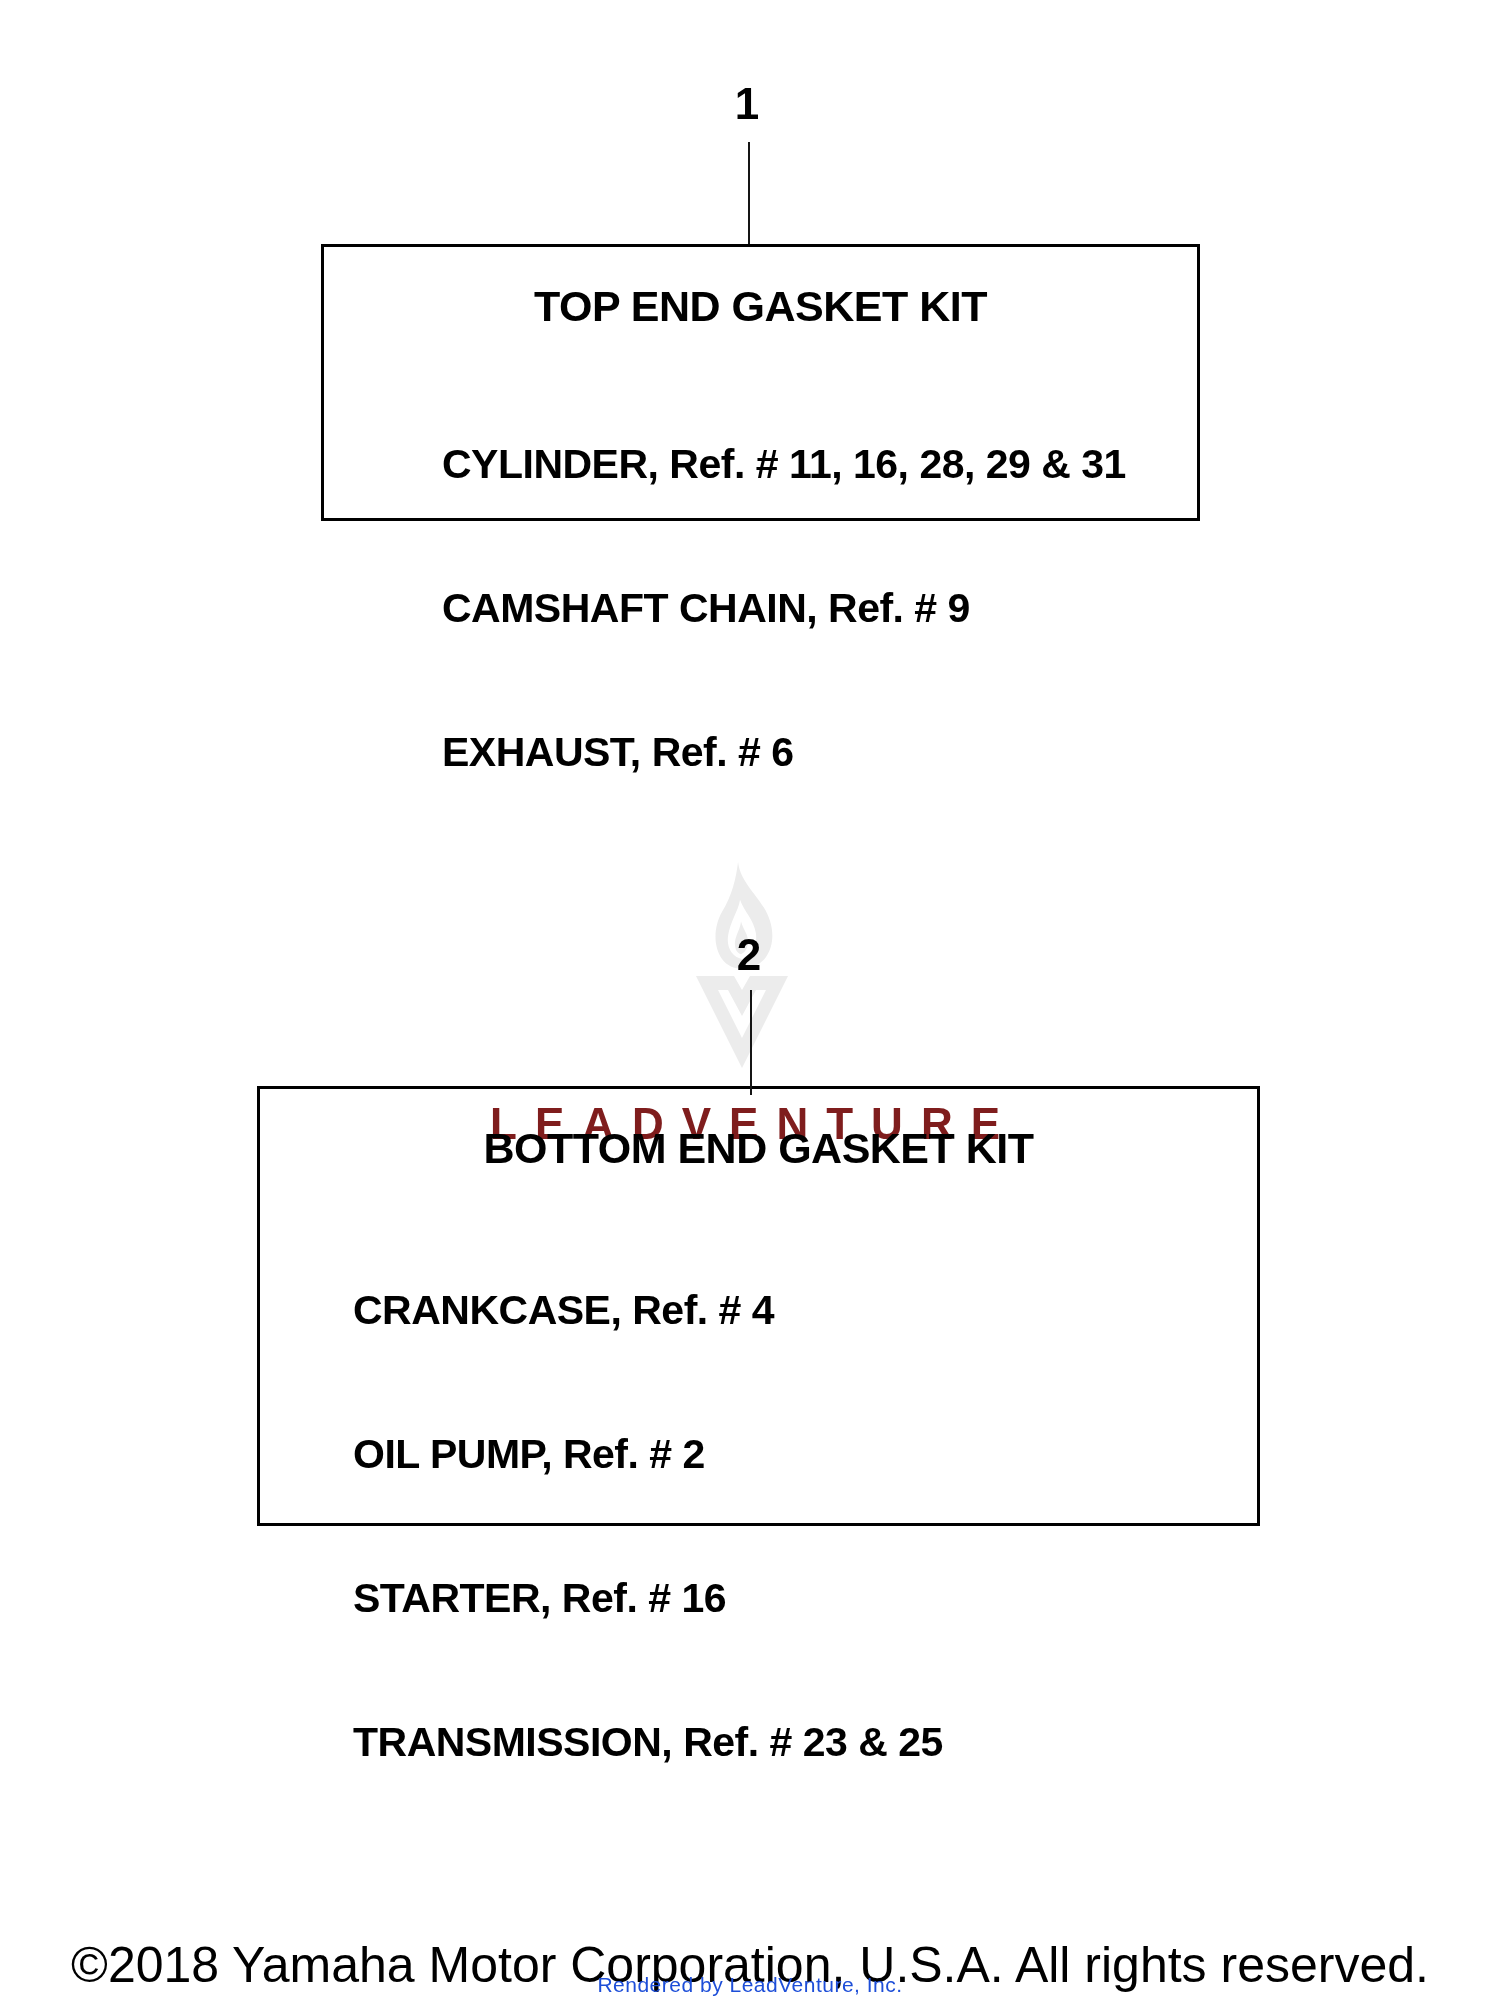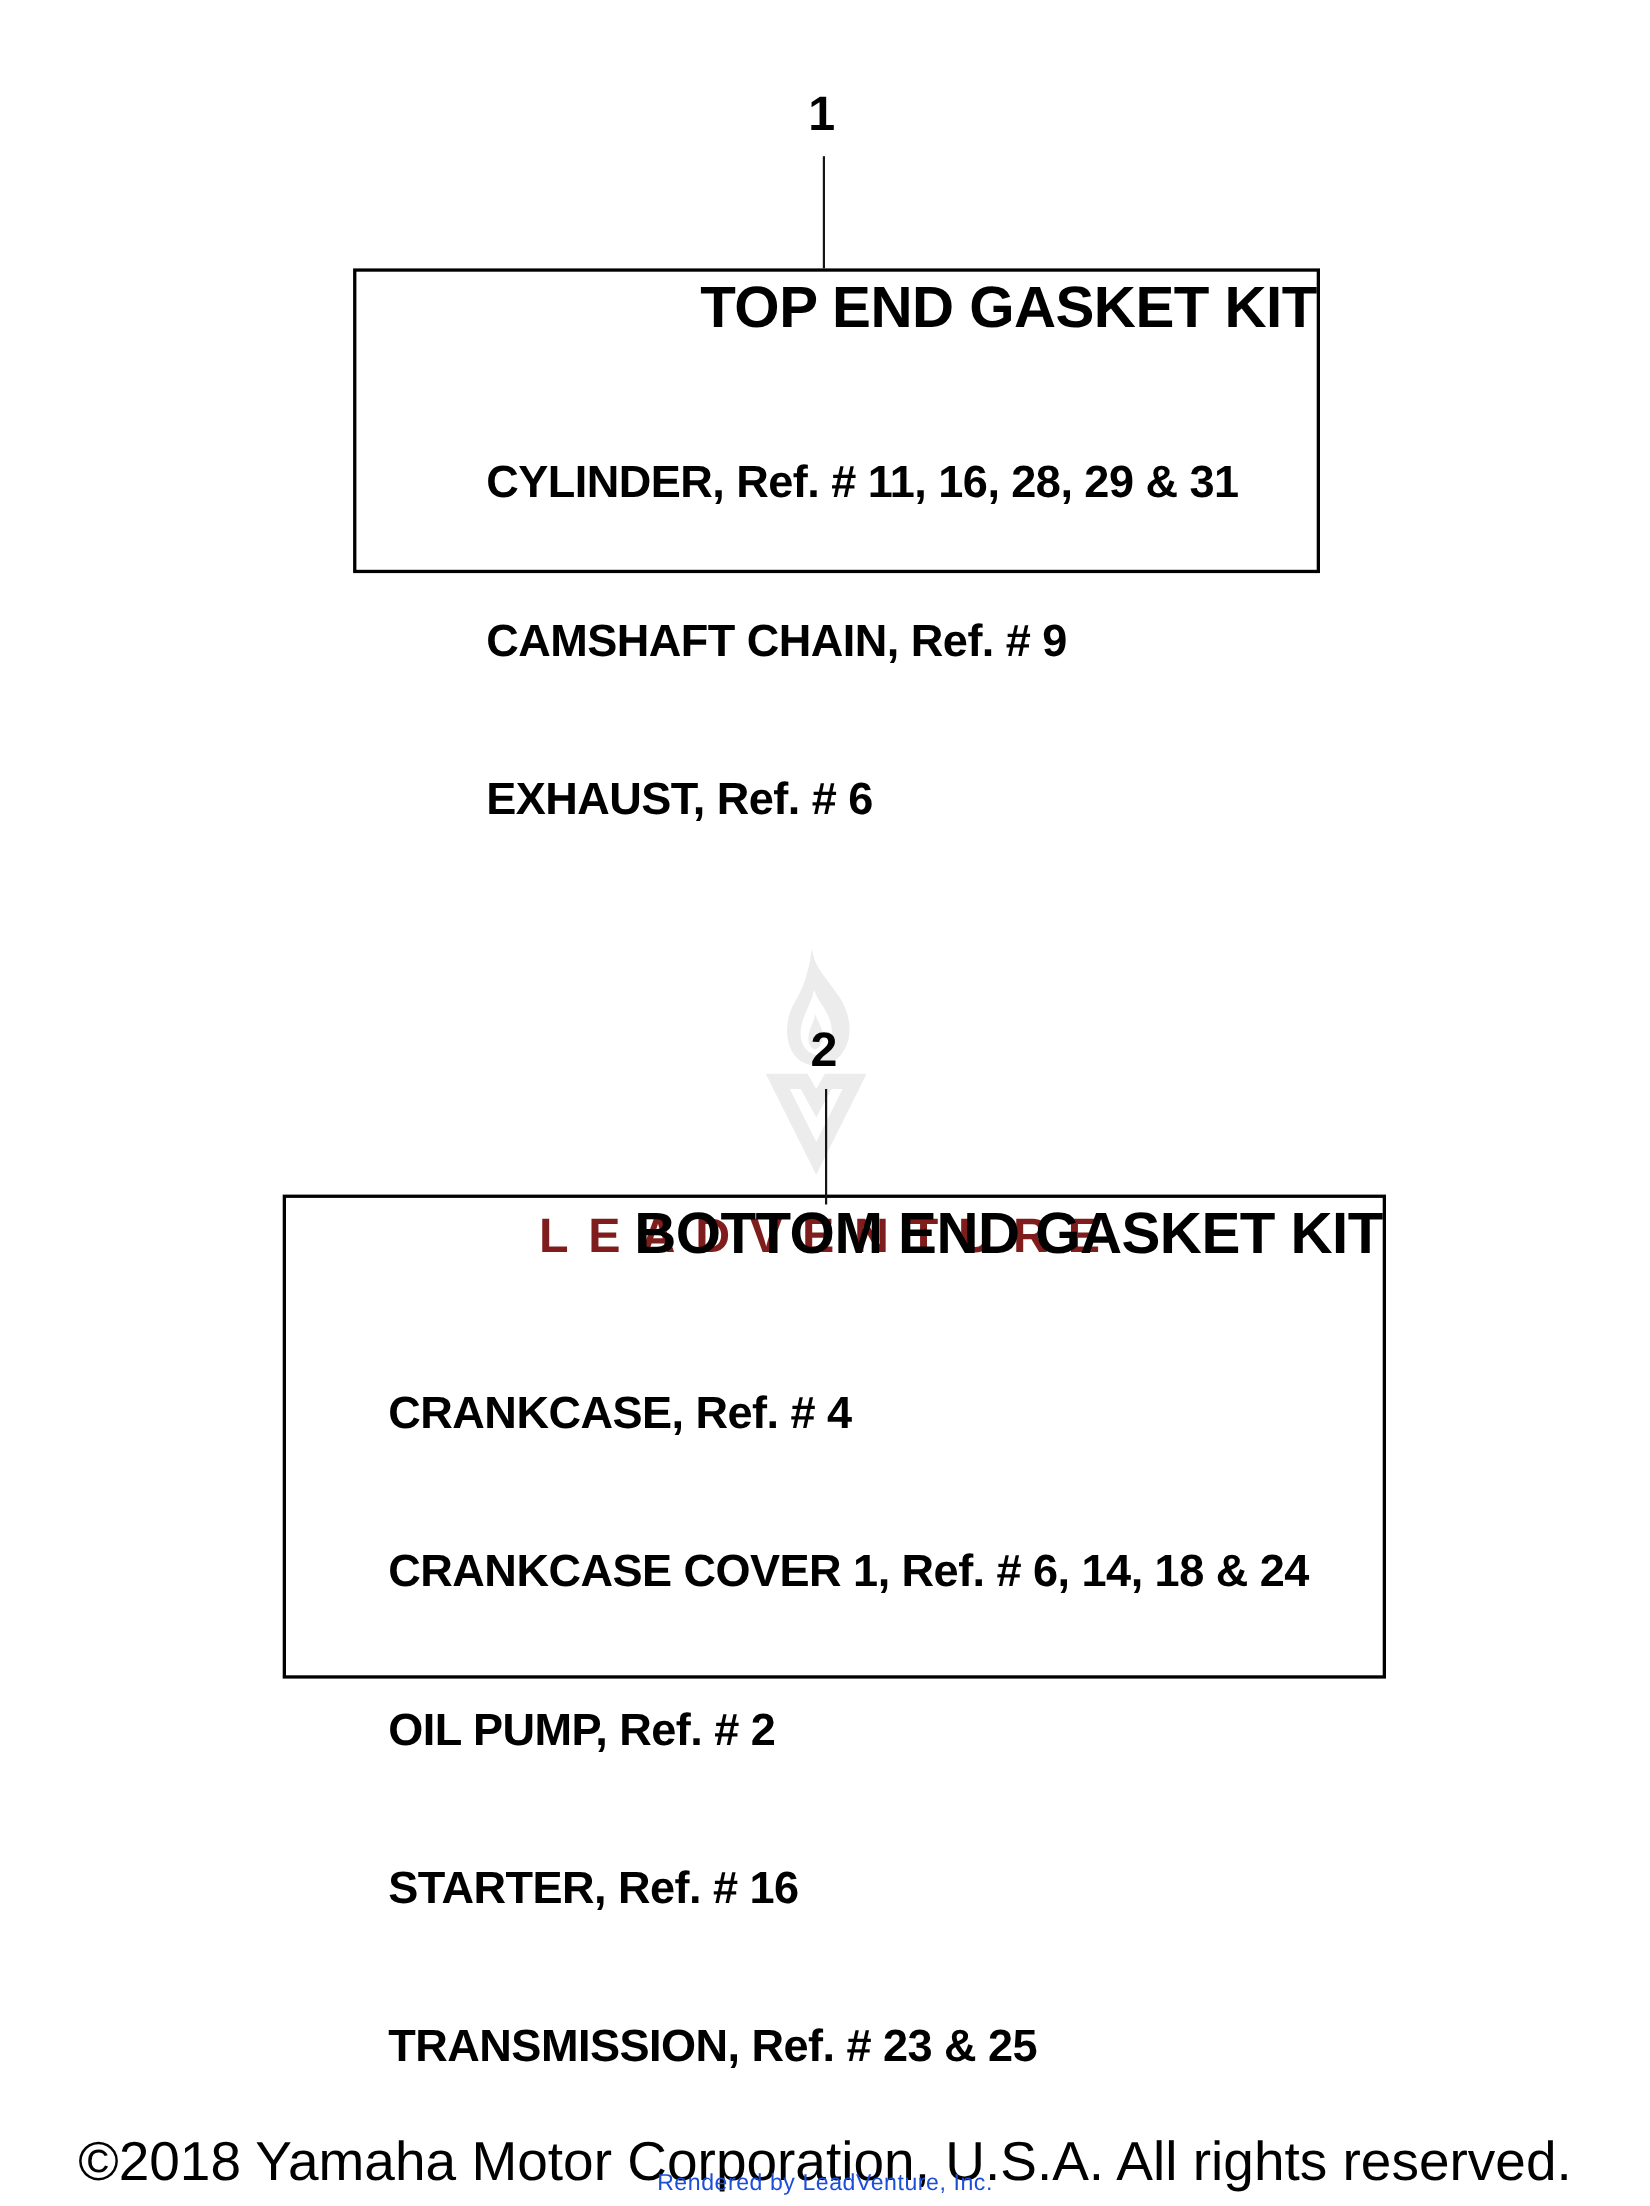--- a/index.html
+++ b/index.html
@@ -38,23 +38,23 @@
   .kit-box{
     position:absolute;
     border:3px solid #000;
     background:transparent;
     z-index:2;
     box-sizing:border-box;
   }
   .kit-box.box-1{left:321px;top:244px;width:879px;height:277px;}
   .kit-box.box-2{left:257px;top:1086px;width:1003px;height:440px;}
   .kit-title{
-    margin-top:8px;
-    text-align:right;
-    font-size:53px;
+    margin-top:34px;
+    text-align:center;
+    font-size:43px;
     line-height:50px;
     font-weight:700;
     letter-spacing:-0.5px;
     white-space:nowrap;
   }
   .kit-items{
     font-size:41px;
     line-height:48px;
     font-weight:700;
     letter-spacing:-0.5px;
@@ -131,21 +131,20 @@
     </div>
   </div>
 
   <div class="callout-num n2">2</div>
   <div class="callout-line l2"></div>
 
   <div class="kit-box box-2">
     <div class="kit-title">BOTTOM END GASKET KIT</div>
     <div class="kit-items">
       <div class="kit-item">CRANKCASE, Ref. # 4</div>
-      <div class="kit-item">CRANKCASE COVER 1, Ref. # 6, 14, 18 &amp; 24</div>
       <div class="kit-item">OIL PUMP, Ref. # 2</div>
       <div class="kit-item">STARTER, Ref. # 16</div>
       <div class="kit-item">TRANSMISSION, Ref. # 23 &amp; 25</div>
       
     </div>
   </div>
 
   <div class="copyright">©2018 Yamaha Motor Corporation, U.S.A. All rights reserved.</div>
   <div class="rendered-by">Rendered by LeadVenture, Inc.</div>
 

